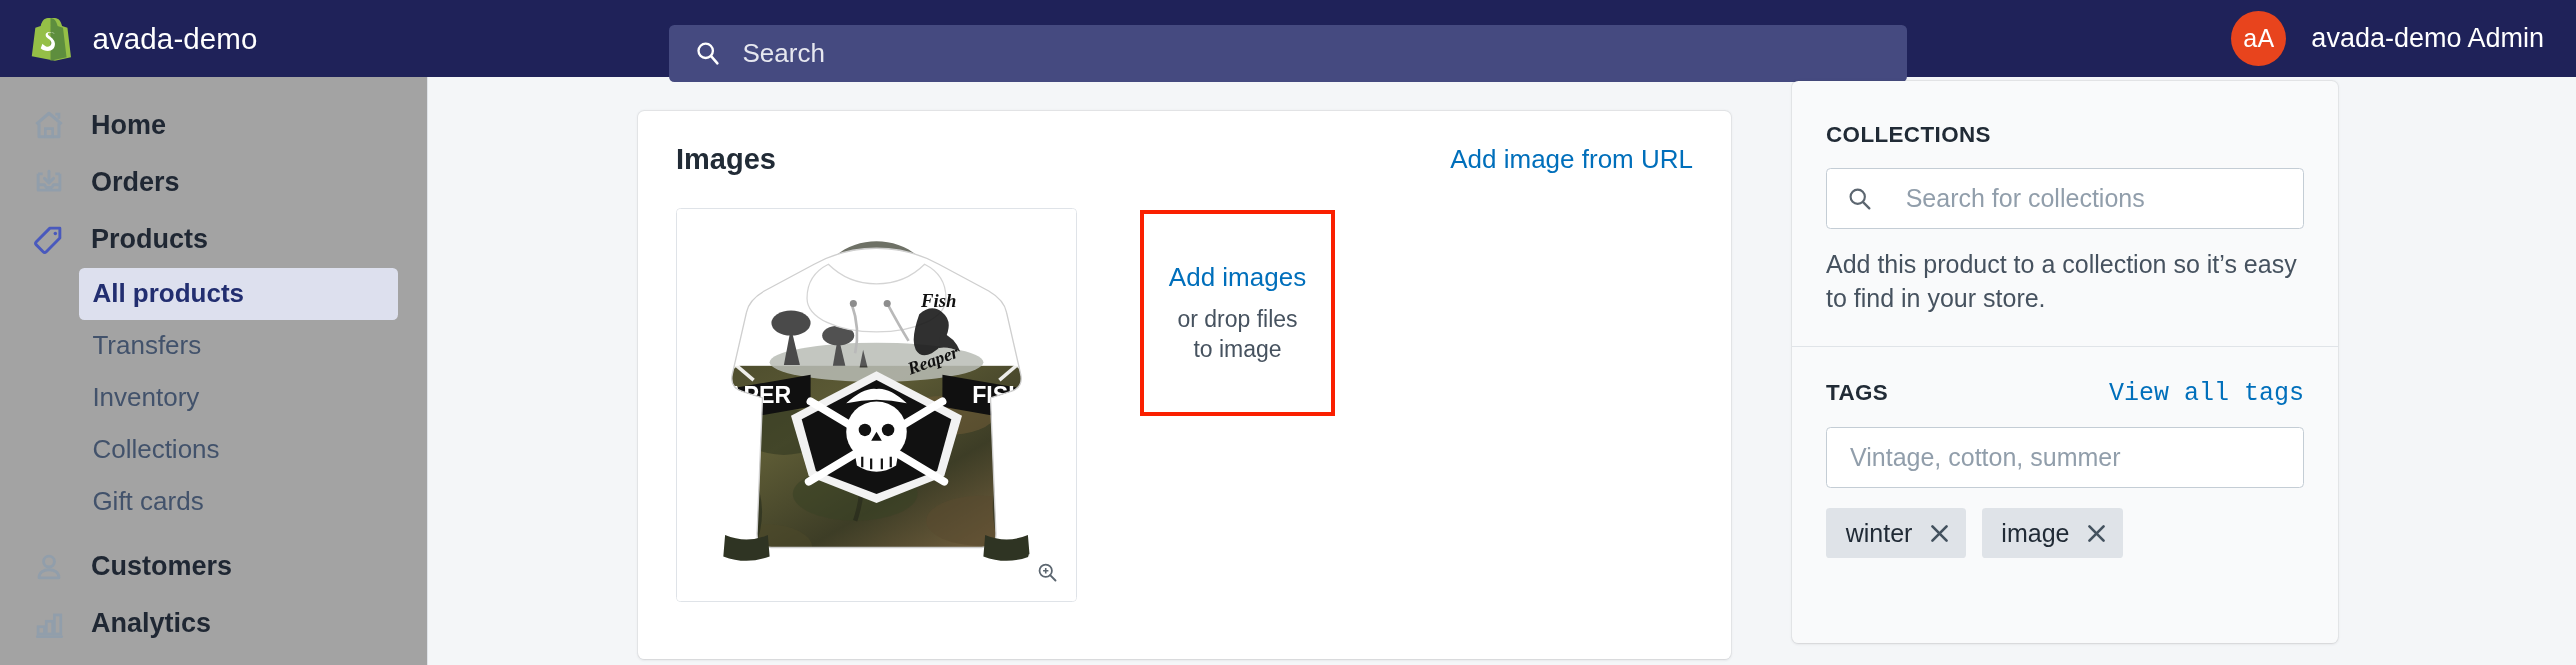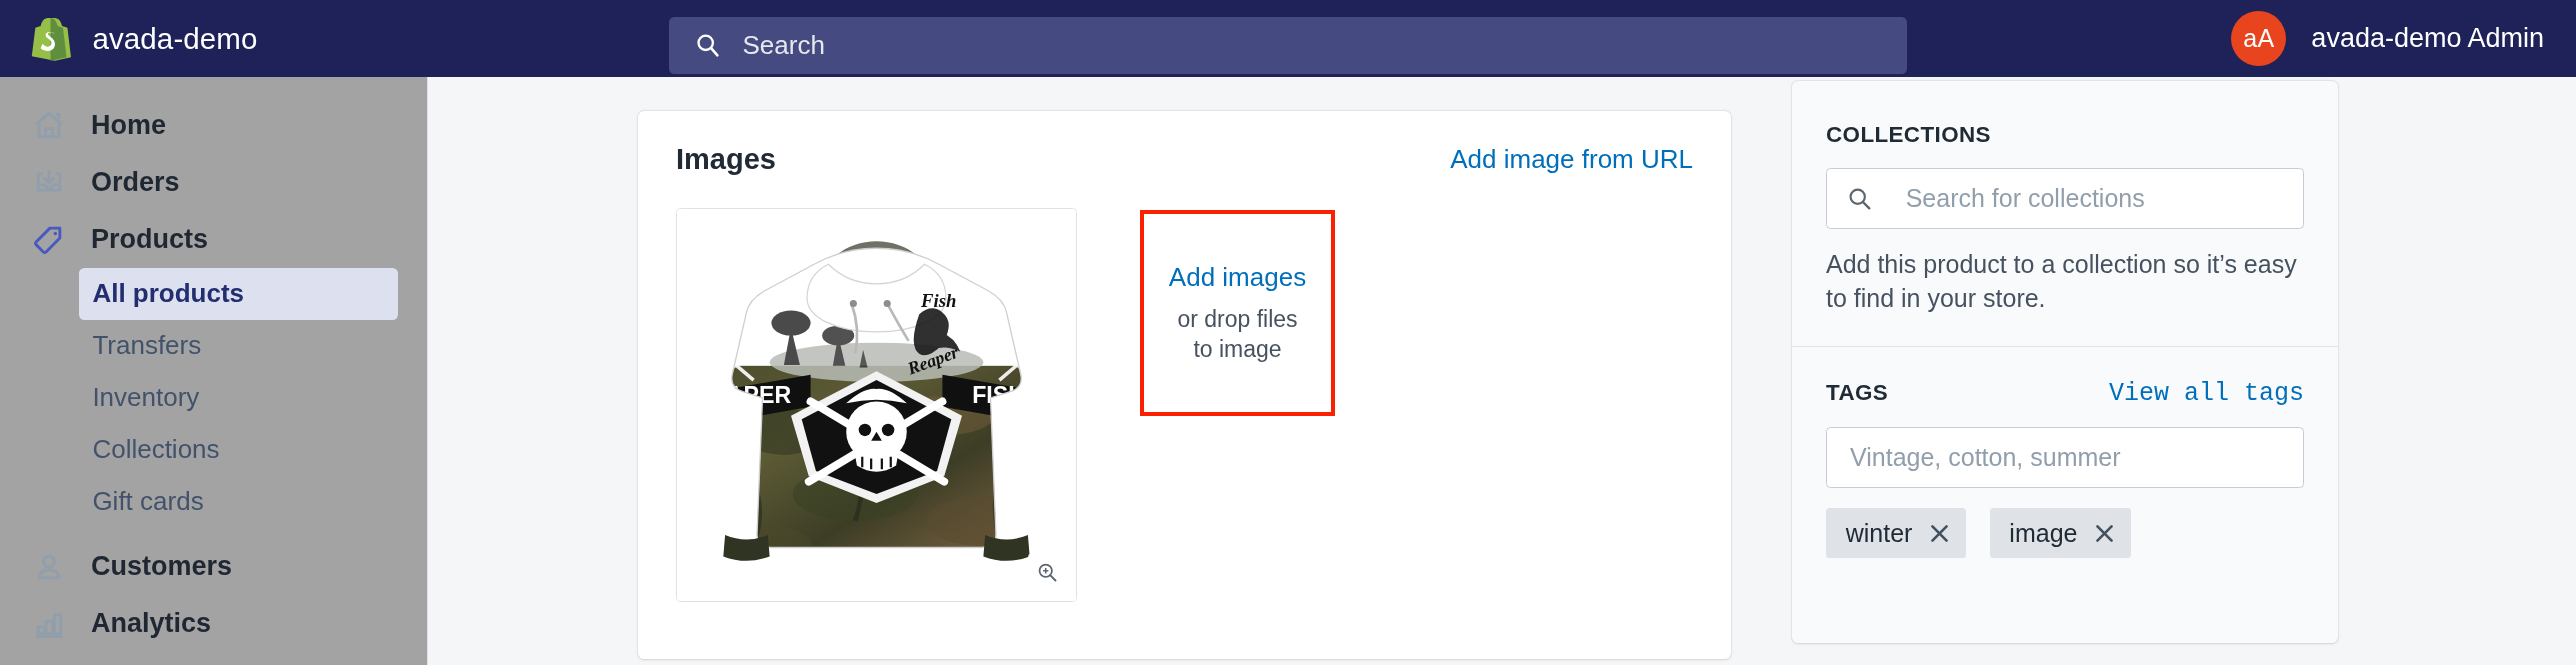--- a/index.html
+++ b/index.html
@@ -17,21 +17,21 @@
     background: #1f2259;
     display: flex; align-items: center;
   }
   #brand { display: flex; align-items: center; margin-left: 30px; }
   .shopify-bag { width: 41px; height: 47px; position: relative; }
   #brand-name {
     color: #ffffff; font-size: 29.5px; margin-left: 21.5px; letter-spacing: 0.1px;
   }
 
   #search-wrap {
-    position: absolute; left: 669px; top: 17px;
+    position: absolute; left: 669px; top: 25px;
     width: 1238px; height: 57px;
     background: #454a80;
     border-radius: 5.4px;
     display: flex; align-items: center;
     cursor: text;
   }
   #search-icon-top { margin-left: 25px; width: 27px; height: 27px; }
   #search-placeholder {
     color: #e6e7ef; font-size: 26px; margin-left: 21.5px;
   }
@@ -155,21 +155,21 @@
   .field-placeholder { font-size: 25px; color: #919eab; margin-left: 34px; }
   .field-placeholder.no-icon { margin-left: 23px; }
   #collections-help {
     margin-top: 19.7px; font-size: 25px; color: #46525f; line-height: 1.35;
   }
   .divider { height: 0.9px; background: #e0e4e8; }
 
   #tags-section { padding-top: 32px; }
   #tags-header { display: flex; align-items: center; justify-content: space-between; }
   #view-all-tags { font-size: 25px; color: #006fbb; cursor: pointer; font-family: Liberation Mono, monospace; }
-  #tag-chips { display: flex; margin-top: 19.7px; gap: 8px; }
+  #tag-chips { display: flex; margin-top: 19.7px; }
   .tag-chip {
     display: flex; align-items: center;
     height: 50px; padding: 0 14.3px 0 19.7px;
     background: #dfe3e8; border-radius: 3.6px; margin-right: 16px;
   }
   .tag-text { font-size: 25px; color: #212b36; }
   .tag-remove {
     margin-left: 16px; width: 23px; height: 23px; cursor: pointer;
   }
 

